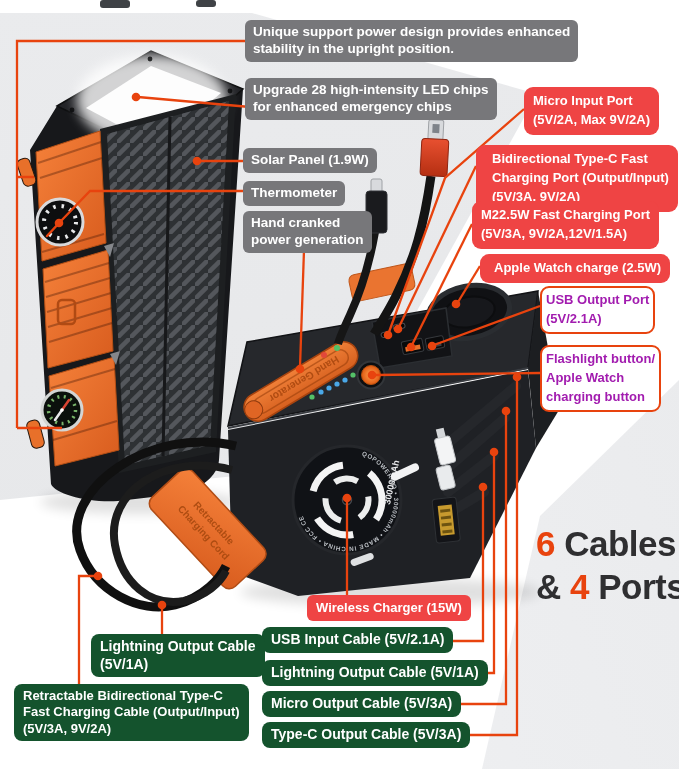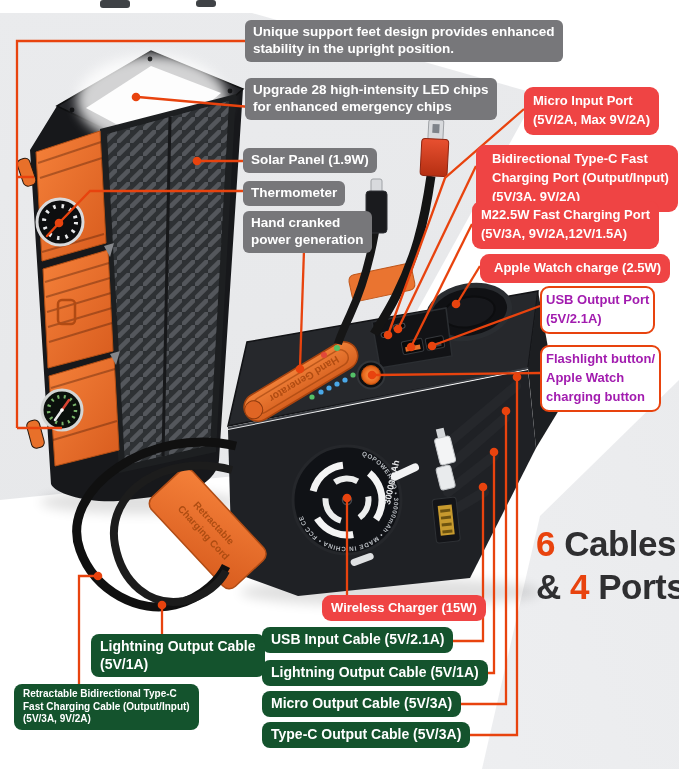--- a/index.html
+++ b/index.html
@@ -262,21 +262,21 @@
         <circle cx="483" cy="487" r="4.3"></circle>
       <circle cx="494" cy="452" r="4.3"></circle>
         <circle cx="506" cy="411" r="4.3"></circle>
         <circle cx="517" cy="377" r="4.3"></circle>
       <circle cx="162" cy="605" r="4.3"></circle>
         <circle cx="98" cy="576" r="4.3"></circle>
     </g>
   </svg>
 
   <div class="lbl gray" style="left:245px;top:20px;">
-    <span class="ln">Unique support feet design provides enhanced</span>
+    <span class="ln">Unique support power design provides enhanced</span>
     <span class="ln">stability in the upright position.</span>
   </div>
   <div class="lbl gray" style="left:245px;top:78px;">
     <span class="ln">Upgrade 28 high-intensity LED chips</span>
     <span class="ln">for enhanced emergency chips</span>
   </div>
   <div class="lbl gray" style="left:243px;top:148px;">
     <span class="ln">Solar Panel (1.9W)</span>
   </div>
   <div class="lbl gray" style="left:243px;top:211px;">
@@ -311,37 +311,37 @@
     <span class="ln">Flashlight button/</span>
     <span class="ln">Apple Watch</span>
     <span class="ln">charging button</span>
   </div>
 
   <div class="headline">
     <div><span class="num">6</span> <span>Cables</span></div>
     <div><span>&amp;</span> <span class="num">4</span> <span>Ports</span></div>
   </div>
 
-  <div class="lbl orange" style="left:322px;top:595px;line-height:1.25;">
+  <div class="lbl orange" style="left:307px;top:595px;line-height:1.25;border-radius:6px;">
     <span class="ln">Wireless Charger (15W)</span>
   </div>
   <div class="lbl black" style="left:262px;top:627px;">
     <span class="ln">USB Input Cable (5V/2.1A)</span>
   </div>
   <div class="lbl black" style="left:262px;top:660px;">
     <span class="ln">Lightning Output Cable (5V/1A)</span>
   </div>
   <div class="lbl black" style="left:262px;top:691px;">
     <span class="ln">Micro Output Cable (5V/3A)</span>
   </div>
   <div class="lbl black" style="left:262px;top:722px;">
     <span class="ln">Type-C Output Cable (5V/3A)</span>
   </div>
   <div class="lbl black" style="left:91px;top:634px;">
     <span class="ln">Lightning Output Cable</span>
     <span class="ln">(5V/1A)</span>
   </div>
-  <div class="lbl black" style="left:14px;top:684px;font-size:10px;">
+  <div class="lbl black" style="left:14px;top:684px;font-size:13px;">
     <span class="ln">Retractable Bidirectional Type-C</span>
     <span class="ln">Fast Charging Cable (Output/Input)</span>
     <span class="ln">(5V/3A, 9V/2A)</span>
   </div>
 </div>
 
 </body></html>

